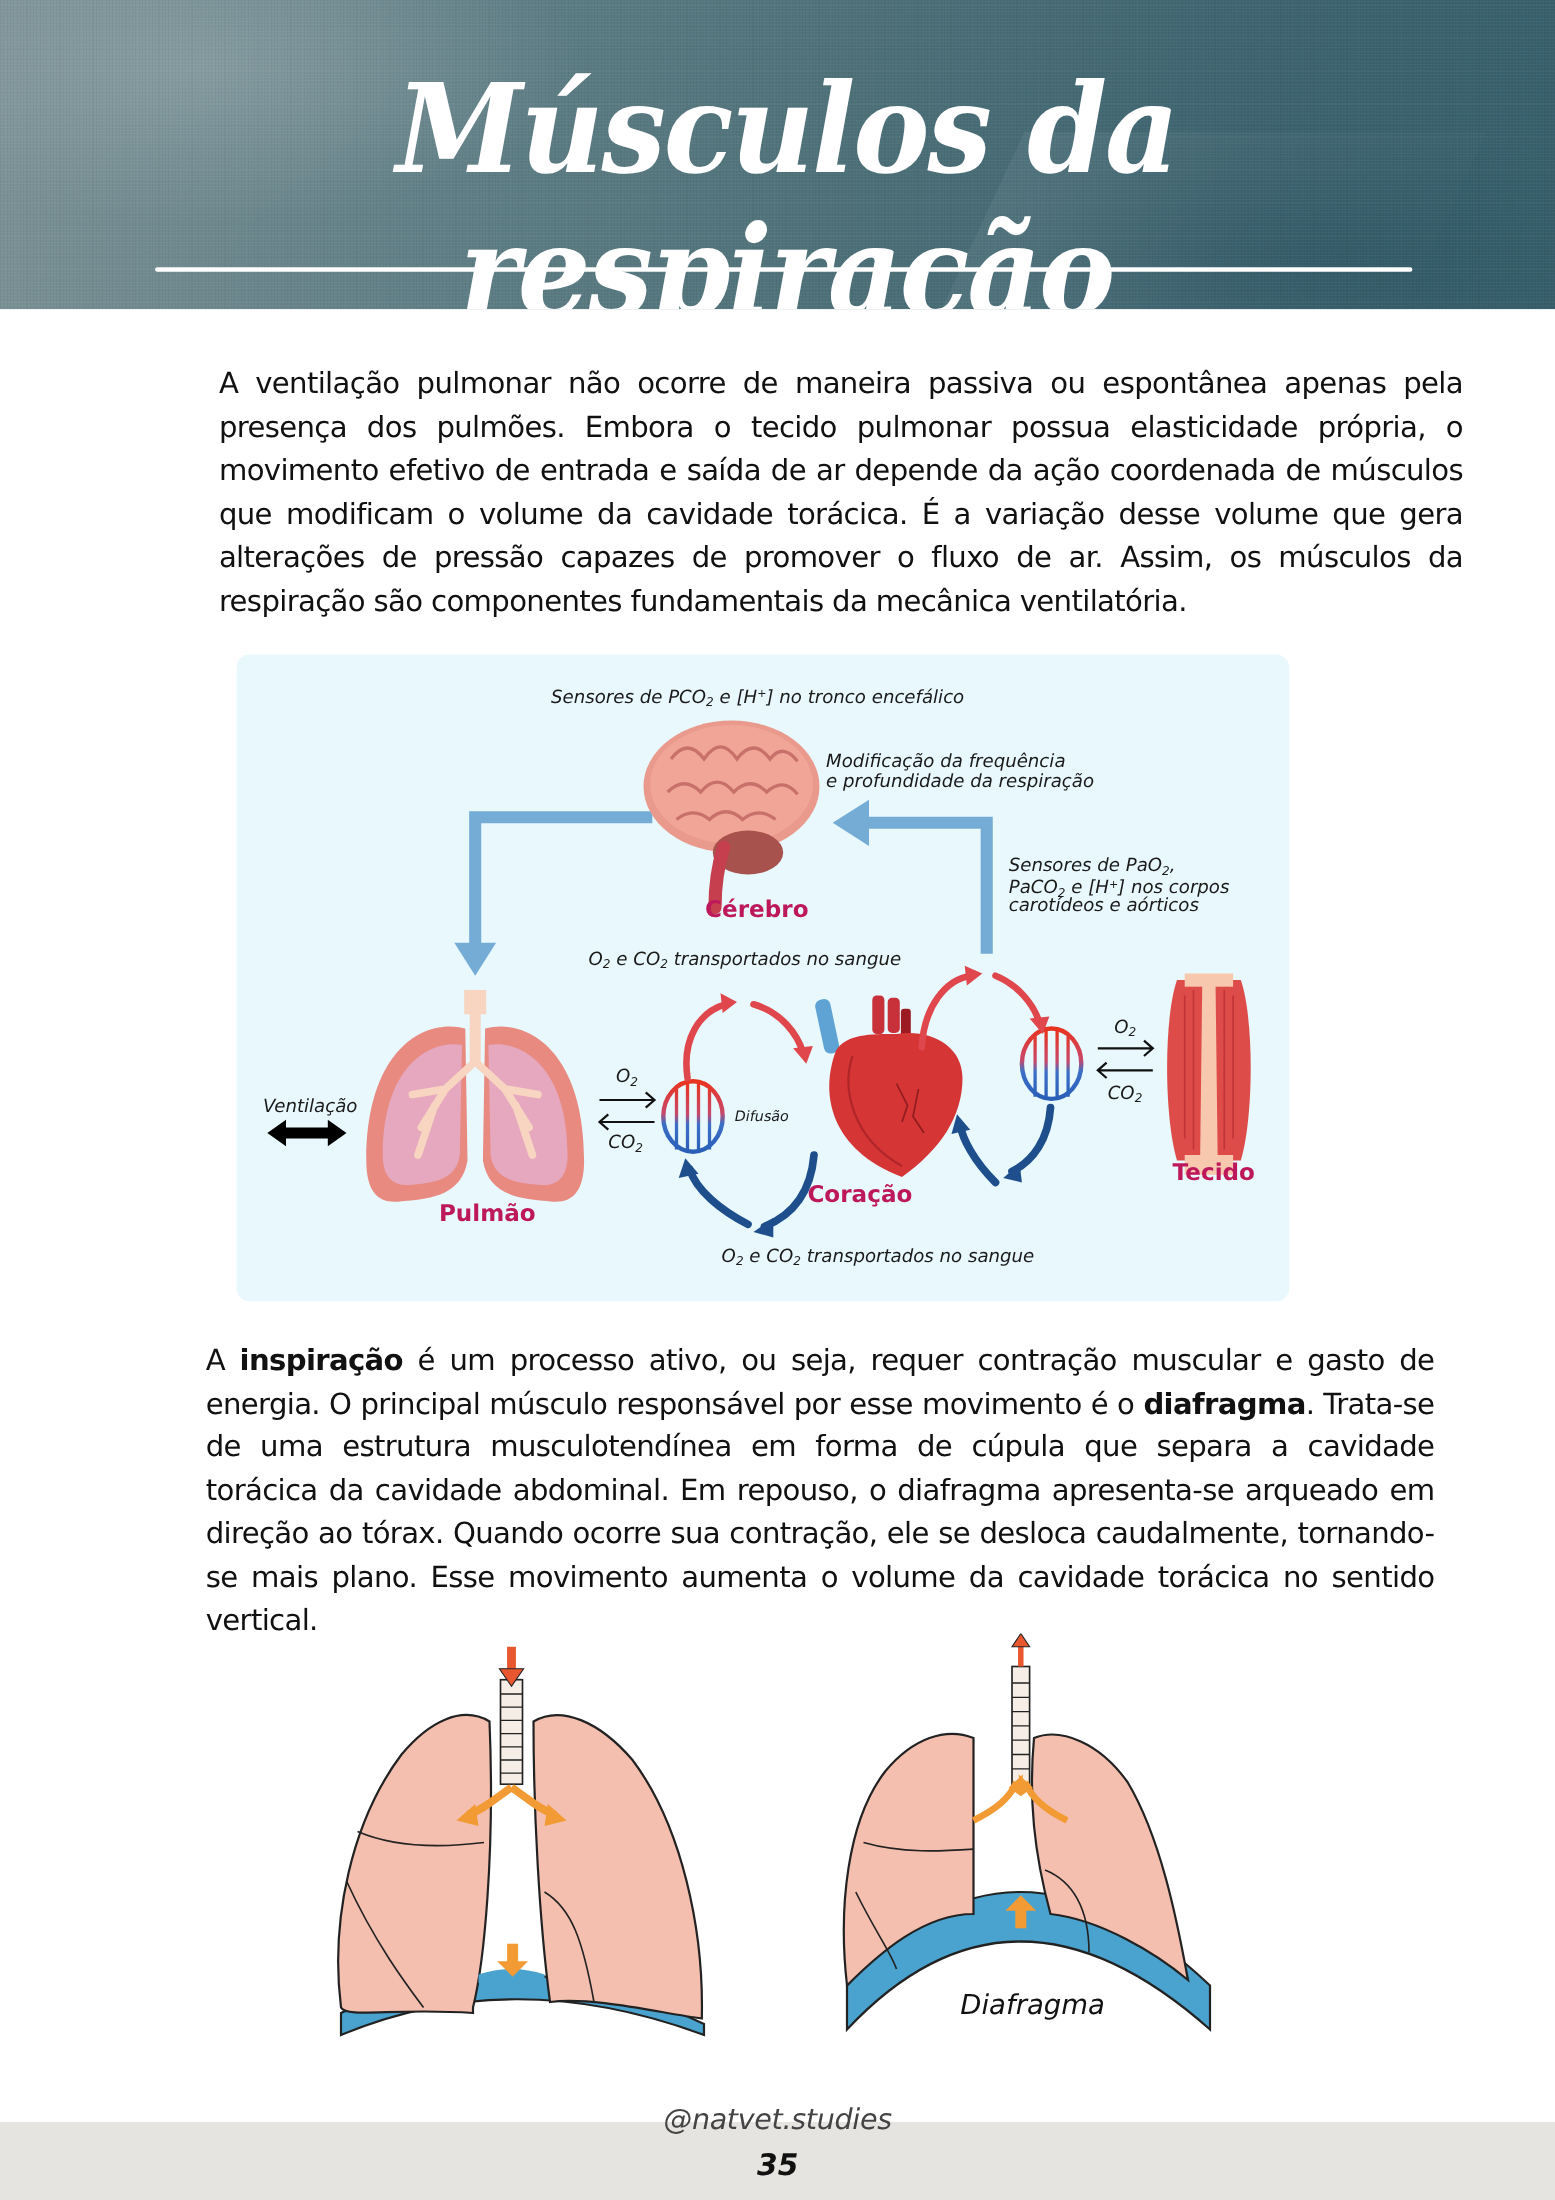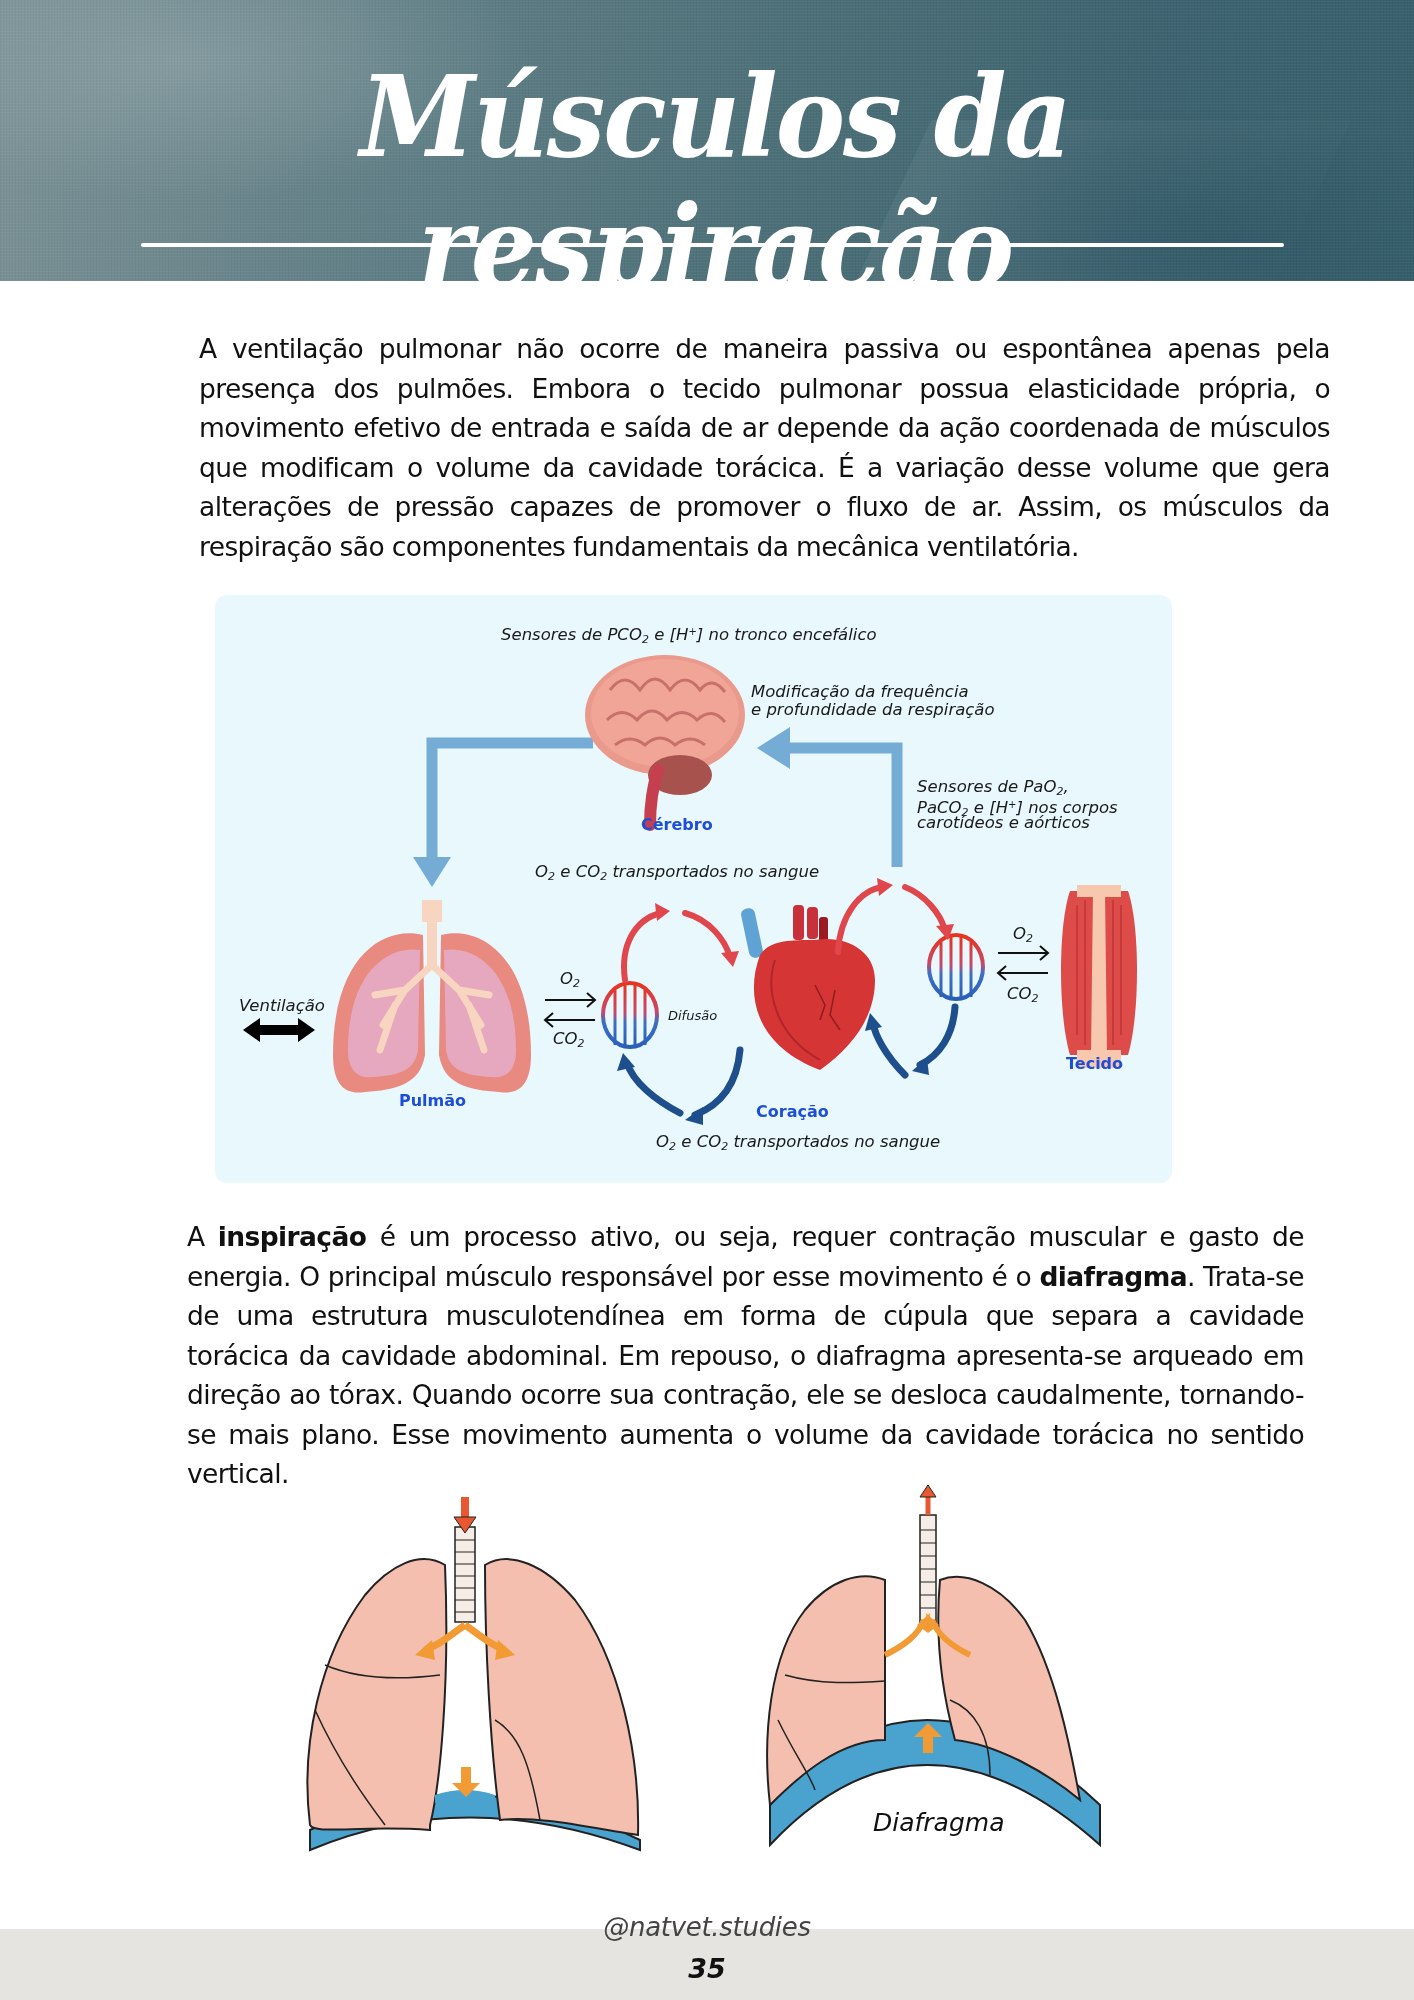--- a/index.html
+++ b/index.html
@@ -54,21 +54,21 @@
   }
   .panel svg { position: absolute; left: 0; top: 0; }
   .lbl {
     position: absolute; font-family: "DejaVu Sans", sans-serif; font-style: italic;
     font-size: 16.5px; color: #1a1a1a; white-space: nowrap; line-height: 18px;
   }
   .lbl sub { font-size: 11px; vertical-align: -3px; }
   .lbl sup { font-size: 10px; vertical-align: 5px; }
   .organ {
     position: absolute; font-family: "DejaVu Sans", sans-serif; font-weight: bold;
-    font-size: 16px; color: #1d4ed8; white-space: nowrap;
+    font-size: 21px; color: #be185d; white-space: nowrap;
   }
 
   
   .fig-wrap { position: absolute; left: 300px; top: 1485px; width: 820px; height: 375px; }
   .diafragma-label {
     position: absolute; left: 873px; top: 1808px; font-family: "DejaVu Sans", sans-serif;
     font-style: italic; font-size: 25px; color: #111;
   }
 
   
@@ -223,21 +223,21 @@
 
   <div class="lbl" style="left:345px; top:375px;"><span>O</span><sub>2</sub></div>
   <div class="lbl" style="left:338px; top:435px;"><span>CO</span><sub>2</sub></div>
 
   <div class="lbl" style="left:453px; top:412px; font-size:13px;">Difusão</div>
 
   <div class="lbl" style="left:798px; top:330px;"><span>O</span><sub>2</sub></div>
   <div class="lbl" style="left:792px; top:390px;"><span>CO</span><sub>2</sub></div>
 
   <div class="organ" style="left:184px; top:496px;">Pulmão</div>
-  <div class="organ" style="left:541px; top:479px;margin-top:28px;">Coração</div>
+  <div class="organ" style="left:519px; top:479px;">Coração</div>
   <div class="organ" style="left:851px; top:459px;">Tecido</div>
 
   <div class="lbl" style="left:441px; top:538px;"><span>O</span><sub>2</sub><span> e CO</span><sub>2</sub><span> transportados no sangue</span></div>
 </div>
 
 <p class="para para2"><span>A </span><b>inspiração</b><span> é um processo ativo, ou seja, requer contração muscular e gasto de energia. O principal músculo responsável por esse movimento é o </span><b>diafragma</b><span>. Trata-se de uma estrutura musculotendínea em forma de cúpula que separa a cavidade torácica da cavidade abdominal. Em repouso, o diafragma apresenta-se arqueado em direção ao tórax. Quando ocorre sua contração, ele se desloca caudalmente, tornando-se mais plano. Esse movimento aumenta o volume da cavidade torácica no sentido vertical.</span></p>
 
 <div class="fig-wrap">
   <svg width="820" height="375" viewBox="0 0 820 375">
 

